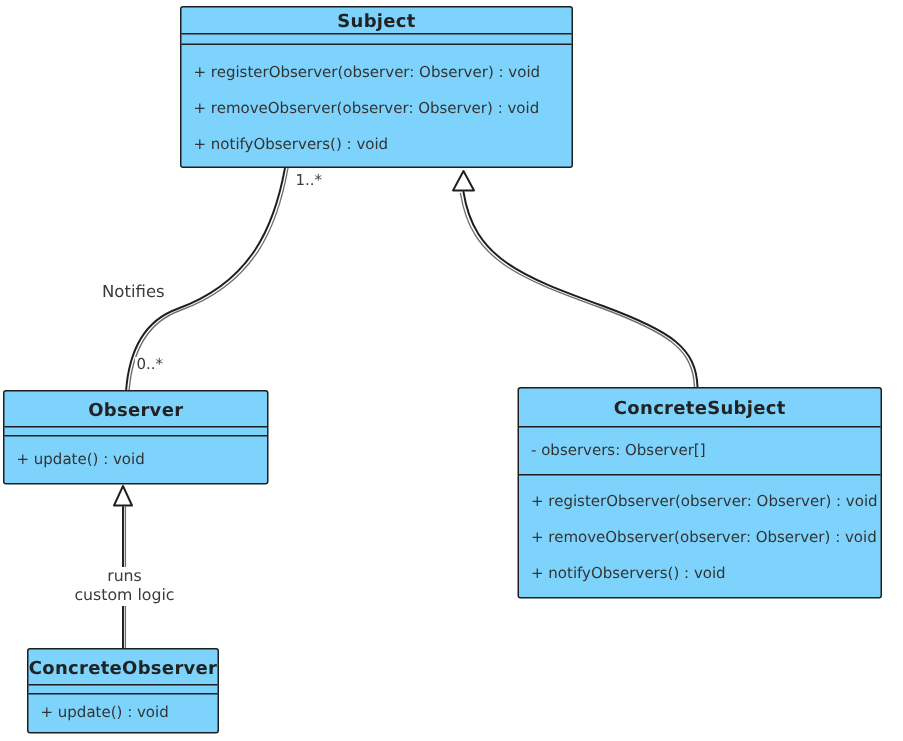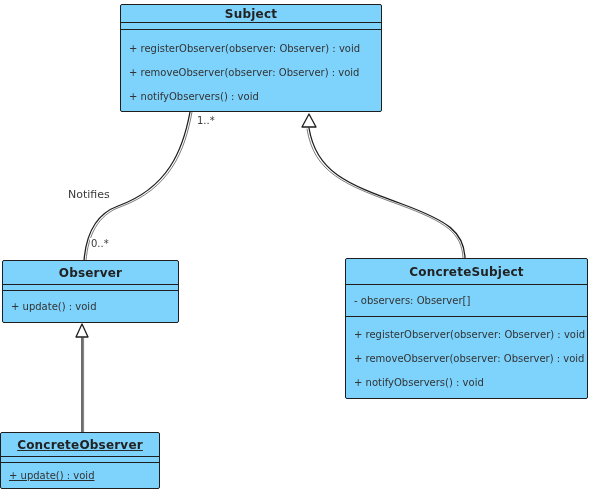--- a/index.html
+++ b/index.html
@@ -45,21 +45,21 @@
   .box-observer .methods{flex:1;}
 
   
   .box-concrete-subject{left:330px;top:258px;width:243px;height:141px;margin-left:15px;}
   .box-concrete-subject .class-title{height:25px;}
   .box-concrete-subject .fields{height:32px;}
   .box-concrete-subject .fields .member-row{height:100%;text-align:center;}
   .box-concrete-subject .methods{flex:1;padding-top:5px;}
 
   
-  .box-concrete-observer{left:0;top:432px;width:160px;height:57px;text-decoration:underline;}
+  .box-concrete-observer{left:18px;top:432px;width:128px;height:57px;}
   .box-concrete-observer .class-title{height:23px;}
   .box-concrete-observer .fields{height:6px;}
   .box-concrete-observer .methods{flex:1;}
 
   .edge-label{
     position:absolute;background:#ffffff;color:#3a3a3a;
     font-size:11px;line-height:1.25;padding:0 2px;white-space:pre-line;
   }
   .mult-label{
     position:absolute;color:#3a3a3a;font-size:10px;background:#ffffff;padding:0 1px;
@@ -128,14 +128,16 @@
     <div class="class-title">ConcreteObserver</div>
     <div class="compartment fields"></div>
     <div class="compartment methods single">
       <div class="member-row">+ update() : void</div>
     </div>
   </div>
 
   <div class="mult-label mult-source">1..*</div>
   <div class="edge-label label-notifies">Notifies</div>
   <div class="mult-label mult-target">0..*</div>
+  <div class="edge-label label-runs">runs
+custom logic</div>
 
 </div>
 
 </body></html>

